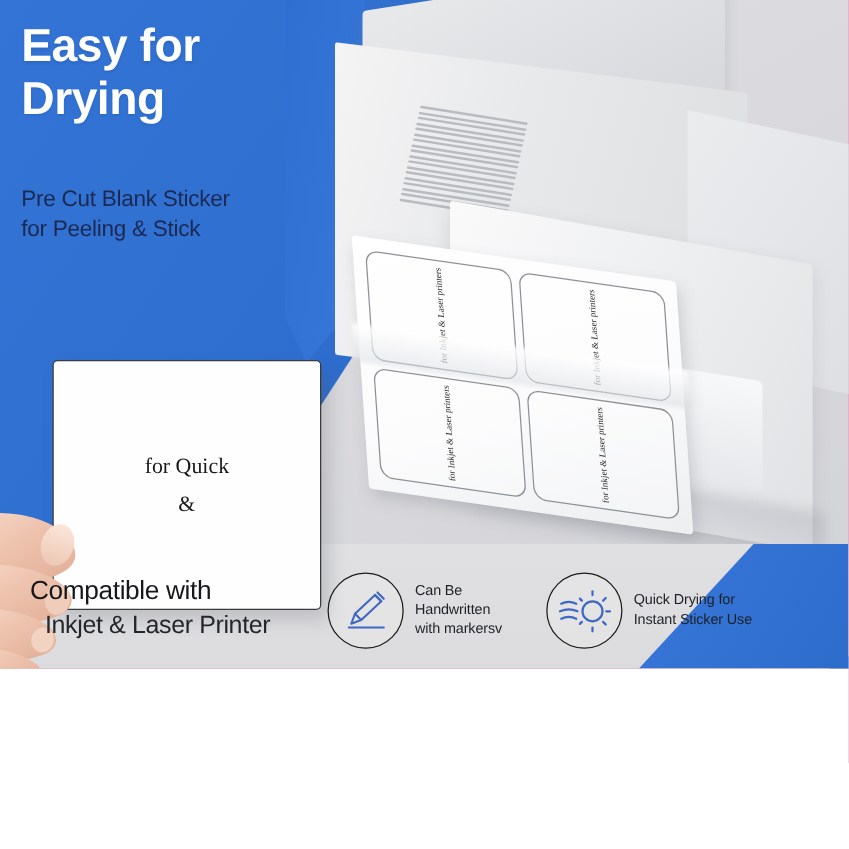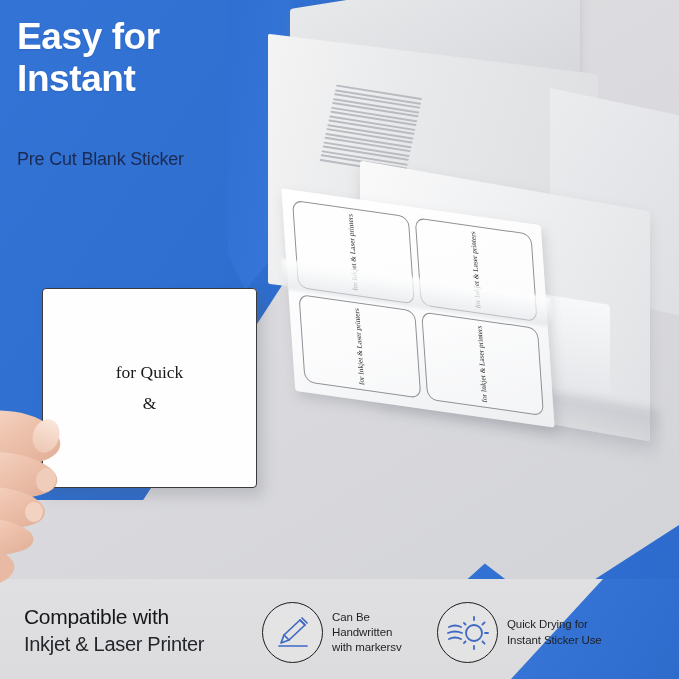--- a/index.html
+++ b/index.html
@@ -1,19 +1,19 @@
 <!DOCTYPE html>
 <html><head>
 <meta charset="utf-8">
 <style>
   html,body{margin:0;padding:0;background:#fff;}
   *{box-sizing:border-box;}
   .stage{
     position:relative;
-    width:679px;height:679px;
+    width:679px;height:535px;
     overflow:hidden;
     background:#ec4899;
     font-family:"Liberation Sans", sans-serif;
   }
 
   
   .bg-gray{
     position:absolute;inset:0;
     background:linear-gradient(150deg,#e2e2e4 0%,#dadade 45%,#d2d3d7 100%);
   }
@@ -170,21 +170,21 @@
     background:linear-gradient(180deg,rgba(255,255,255,.9),rgba(215,218,222,.5));
     transform:skewY(12deg) rotate(-4deg);
     filter:blur(1.5px);
   }
 
   
   .compat{
     position:absolute;left:24px;bottom:21px;z-index:10;
   }
   .compat-a{font-size:21px;font-weight:normal;color:#15171a;letter-spacing:-0.3px;line-height:1.35;}
-  .compat-b{font-size:20px;color:#23262b;letter-spacing:-0.3px;line-height:1.35;}
+  .compat-b{font-size:20px;color:#23262b;letter-spacing:-0.3px;line-height:1.35;margin-left:12px;}
 
   .feat{position:absolute;display:flex;align-items:center;gap:9px;z-index:10;}
   .feat-1{left:262px;bottom:16px;}
   .feat-2{left:437px;bottom:16px;}
   .feat-circle{
     width:61px;height:61px;border-radius:50%;
     border:1.6px solid #1c1c1c;
     background:rgba(255,255,255,.18);
     display:flex;align-items:center;justify-content:center;flex:0 0 auto;
   }
@@ -259,24 +259,25 @@
       </div>
       <div class="lbl">
         <span>for Inkjet &amp; Laser printers</span>
       </div>
     </div>
     <div class="sheet-curl"></div>
   </div>
 
   <div class="headline">
     <div>Easy for</div>
-    <div>Instant</div>
+    <div>Drying</div>
   </div>
   <div class="subhead">
     <div>Pre Cut Blank Sticker</div>
+    <div>for Peeling &amp; Stick</div>
   </div>
 
   <div class="card">
     <div class="card-text">
       <div>for Quick</div>
       <div>&amp;</div>
     </div>
   </div>
 
   <svg class="hand" viewBox="0 0 150 190">

